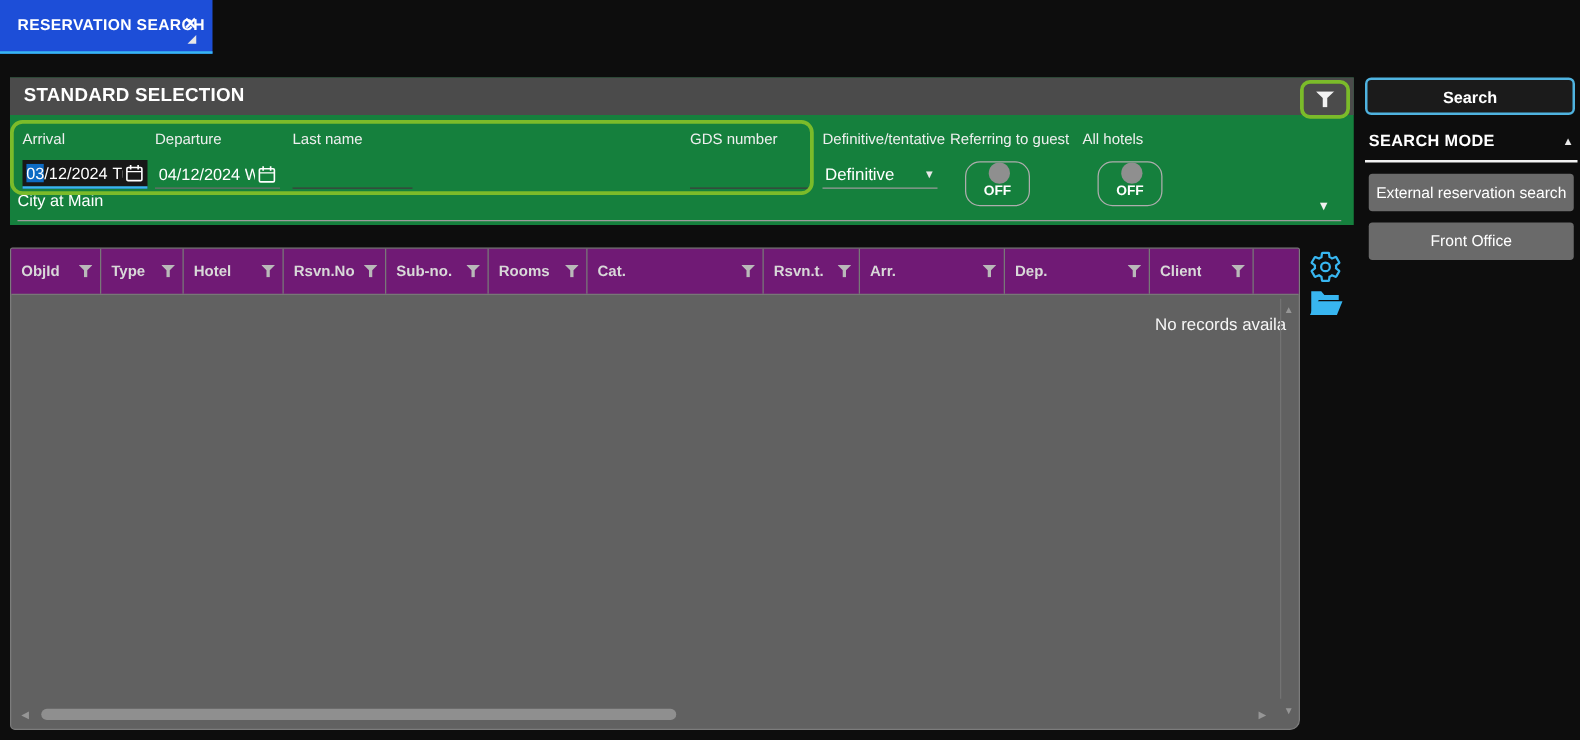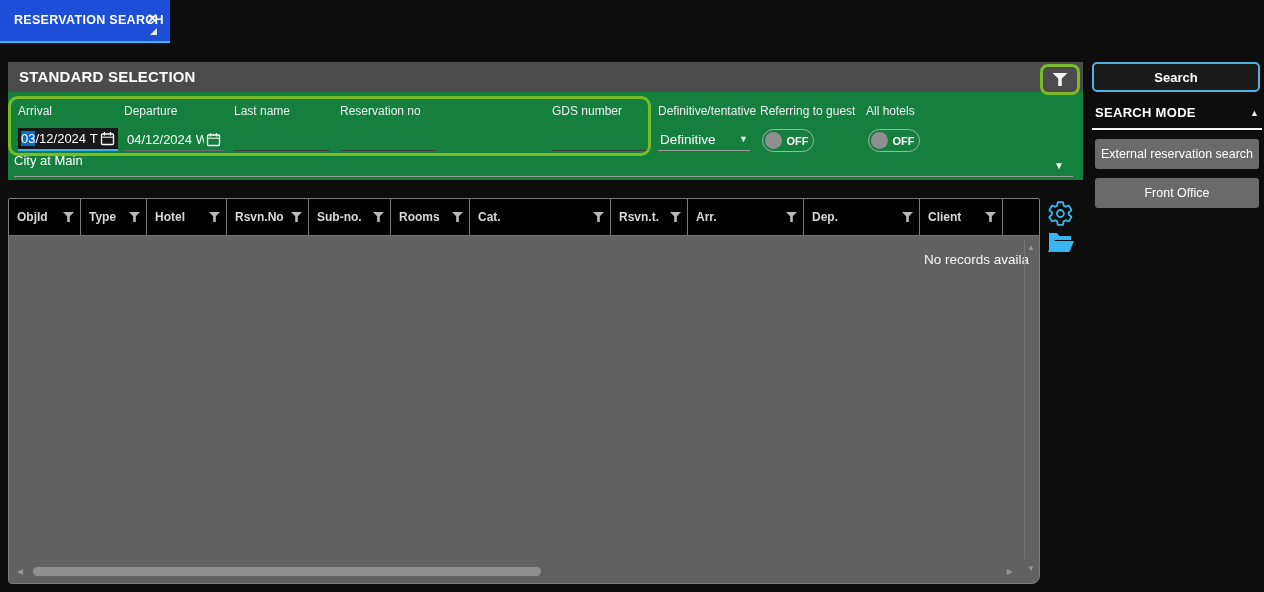--- a/index.html
+++ b/index.html
@@ -50,33 +50,33 @@
   .sel-part { background:var(--sel-blue); color:#fff; }
   .day-abbrev { display:inline-block; width:11px; overflow:hidden; vertical-align:bottom; }
   .cal-icon { flex:0 0 auto; margin-left:2px; cursor:pointer; }
 
   .text-input { border-bottom:1px solid #3d3d3d; height:23px; cursor:text; }
 
   .dropdown { display:flex; align-items:center; border-bottom:1px solid #9a9a9a; padding:0 2px; cursor:pointer; }
   .dropdown .dd-value { flex:1; font-size:13.5px; color:#fff; }
   .dd-arrow { font-size:9px; color:#e8e8e8; }
 
-  .toggle { position:absolute; top:37px; left:6px; width:52px; height:23px; border:1px solid #adadad; border-radius:12px;
-            display:flex; align-items:center; cursor:pointer; }
+  .toggle { position:absolute; top:37px; left:16px; width:52px; height:36px; border:1px solid #adadad; border-radius:12px;
+            display:flex; align-items:center; cursor:pointer;flex-direction:column; }
   .toggle-knob { width:17px; height:17px; border-radius:50%; background:#8f8f8f; margin-left:2px; }
   .toggle-label { flex:1; text-align:center; font-size:11px; font-weight:bold; color:#fff; }
 
   .hotel-name { position:absolute; left:6px; top:61px; font-size:13px; color:#fff; }
   .hotel-underline { position:absolute; left:6px; top:84px; width:1059px; height:1px; background:#9c9c9c; }
   .hotel-dd-arrow { position:absolute; left:1046px; top:68px; font-size:10px; color:#f0f0f0; cursor:pointer; }
 
   
   .results { position:absolute; left:8px; top:198px; width:1032px; height:386px; background:#616161;
              border:1px solid #7c7c7c; border-radius:2px 2px 8px 4px; }
-  .thead { display:flex; height:37px; background:#000000; border-bottom:1px solid #777; }
+  .thead { display:flex; height:37px; background:#701a75; border-bottom:1px solid #777; }
   .th { display:flex; align-items:center; padding-left:8px; padding-right:6px; border-right:1px solid #787878; cursor:pointer; }
   .th-label { font-size:12px; font-weight:bold; color:#d8d8d8; white-space:nowrap; overflow:hidden; }
   .th .funnel { margin-left:auto; background:#b9b9b9; flex:0 0 auto; }
   .th-fill { flex:1; border-right:none; }
   .empty-msg { position:absolute; top:53px; right:10px; font-size:13.5px; color:#f7f7f7; white-space:nowrap; }
 
   .vscroll { position:absolute; right:2px; top:40px; bottom:24px; width:13px; border-left:1px solid #737373; }
   .vs-up { position:absolute; top:4px; left:2px; font-size:8px; color:#969696; cursor:pointer; }
   .vs-down { position:absolute; bottom:-14px; left:2px; font-size:8px; color:#969696; cursor:pointer; }
   .hscroll { position:absolute; left:8px; right:26px; bottom:5px; height:12px; }
@@ -146,24 +146,20 @@
             <line x1="1.5" y1="6.2" x2="13.5" y2="6.2" stroke="#fff" stroke-width="1"></line>
           </svg>
         </div>
       </div>
 
       <div class="fgroup g-lastname">
         <span class="flabel">Last name</span>
         <div class="fvalue text-input"></div>
       </div>
 
-      <div class="fgroup g-rsvnno">
-        <span class="flabel">Reservation no</span>
-        <div class="fvalue text-input"></div>
-      </div>
 
 
       <div class="fgroup g-gds">
         <span class="flabel">GDS number</span>
         <div class="fvalue text-input"></div>
       </div>
 
       <div class="fgroup g-deftent">
         <span class="flabel">Definitive/tentative</span>
         <div class="fvalue dropdown">

